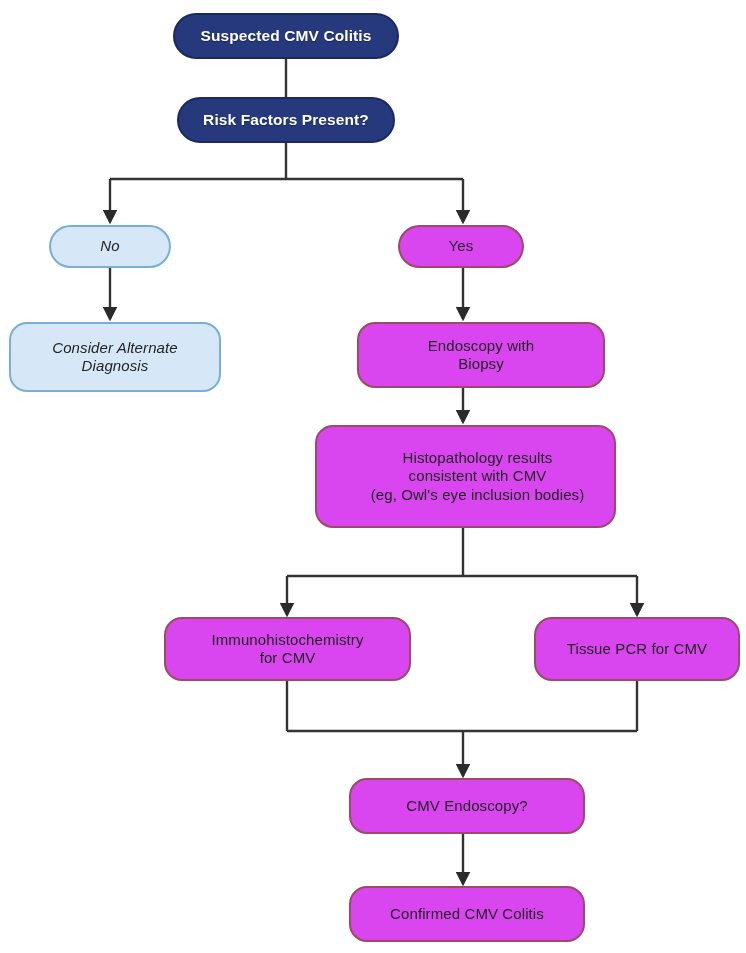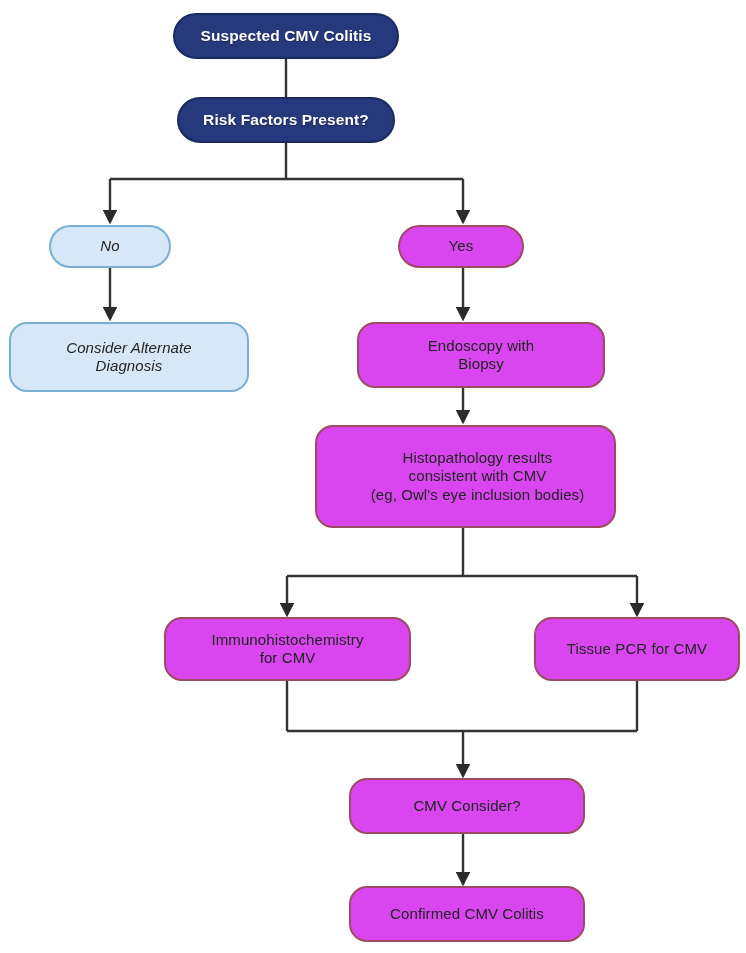--- a/index.html
+++ b/index.html
@@ -108,32 +108,32 @@
   </svg>
 
   <div class="node navy pill" style="left:173px; top:13px; width:226px; height:46px;">Suspected CMV Colitis</div>
 
   <div class="node navy pill" style="left:177px; top:97px; width:218px; height:46px;">Risk Factors Present?</div>
 
   <div class="node blue pill" style="left:49px; top:225px; width:122px; height:43px;">No</div>
 
   <div class="node pink pill" style="left:398px; top:225px; width:126px; height:43px;">Yes</div>
 
-  <div class="node blue" style="left:9px; top:322px; width:240px; height:70px;">Consider Alternate
+  <div class="node blue" style="left:9px; top:322px; width:212px; height:70px;">Consider Alternate
 Diagnosis</div>
 
   <div class="node pink" style="left:357px; top:322px; width:248px; height:66px;">Endoscopy with
 Biopsy</div>
 
   <div class="node pink" style="left:315px; top:425px; width:301px; height:103px;padding-left:24px;">Histopathology results
 consistent with CMV
 (eg, Owl's eye inclusion bodies)</div>
 
   <div class="node pink" style="left:164px; top:617px; width:247px; height:64px;">Immunohistochemistry
 for CMV</div>
 
   <div class="node pink" style="left:534px; top:617px; width:206px; height:64px;">Tissue PCR for CMV</div>
 
-  <div class="node pink" style="left:349px; top:778px; width:236px; height:56px;">CMV Consider?</div>
+  <div class="node pink" style="left:349px; top:778px; width:236px; height:56px;">CMV Endoscopy?</div>
 
   <div class="node pink" style="left:349px; top:886px; width:236px; height:56px;text-align:right;">Confirmed CMV Colitis</div>
 
 </div>
 
 </body></html>

